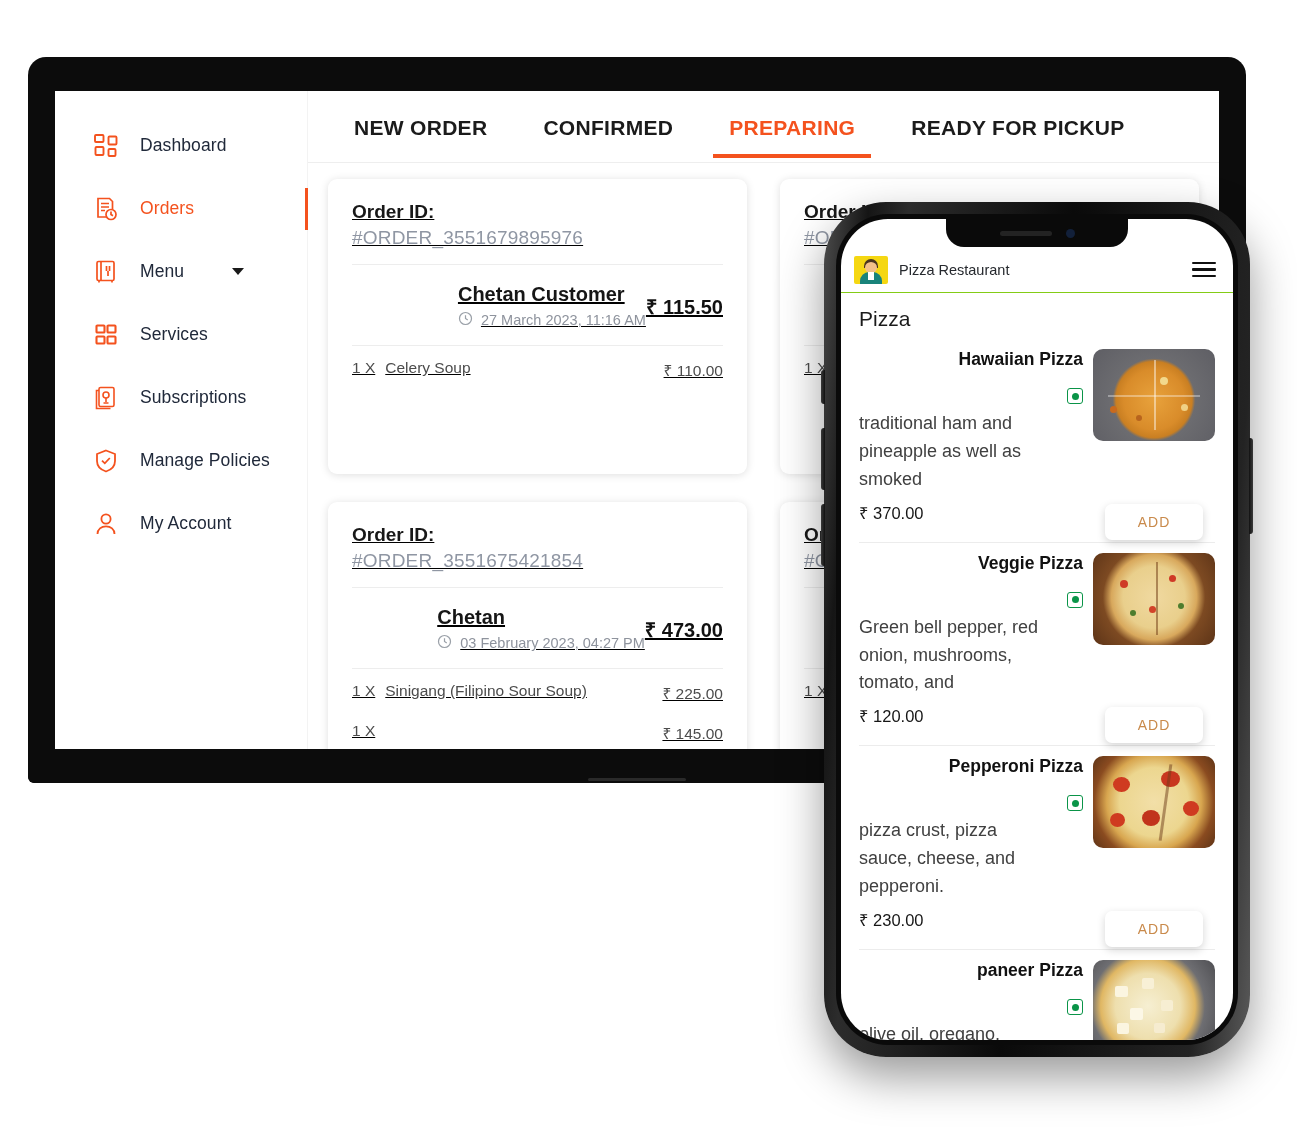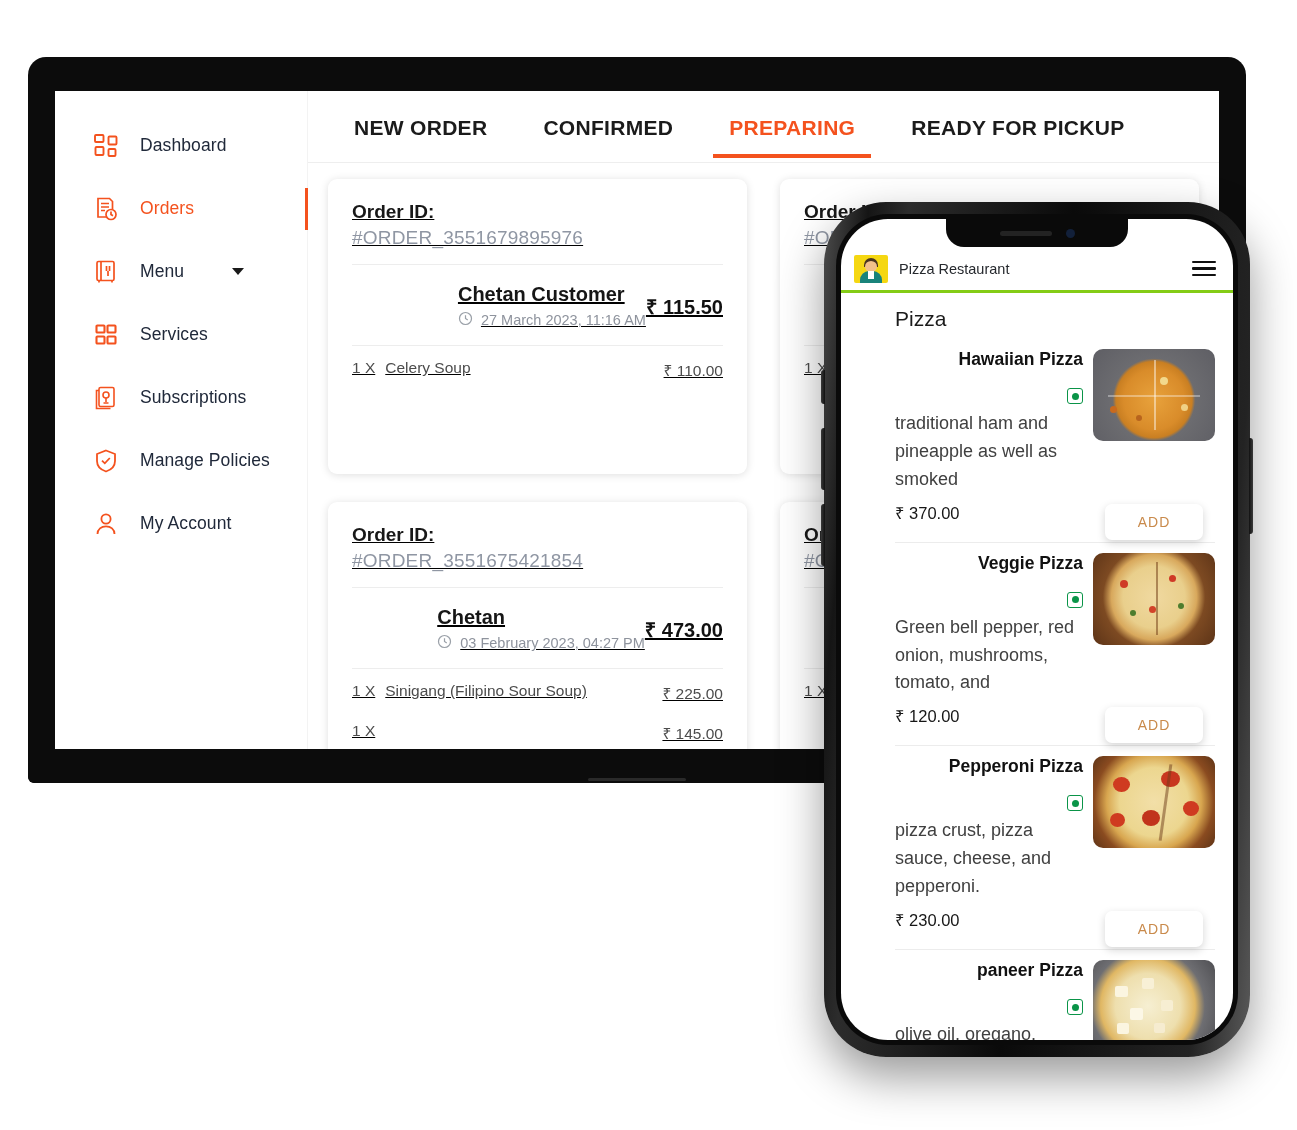--- a/index.html
+++ b/index.html
@@ -248,21 +248,21 @@
     border-radius: 0 3px 3px 0;
   }
 
   #ph-header {
     margin-top: 28px;
     height: 46px;
     flex: 0 0 46px;
     display: flex;
     align-items: center;
     padding: 0 17px 0 13px;
-    border-bottom: 3px solid #84cc16;
+    border-bottom: 1px solid #84cc16;
   }
   #ph-avatar {
     width: 34px; height: 28px;
     background: #f5d712;
     border-radius: 2px;
     position: relative;
     overflow: hidden;
     flex: 0 0 34px;
   }
   #ph-avatar .hair { position:absolute; left:10px; top:3px; width:14px; height:9px; background:#4a3520; border-radius:7px 7px 0 0; }
@@ -276,21 +276,20 @@
     flex: 1;
   }
   #ph-burger { display: flex; flex-direction: column; gap: 4px; cursor: pointer; }
   #ph-burger span { display:block; width: 24px; height: 2.6px; background: #111; border-radius: 1px; }
 
   #ph-body {
     flex: 1;
     overflow: hidden;
     padding: 0 18px;
     position: relative;
-    margin-left: 36px;
   }
   #ph-cat {
     font-size: 21px;
     color: #1b1b1b;
     padding: 14px 0 8px 0;
     font-weight: 500;
   }
   .ph-item {
     display: flex;
     justify-content: space-between;

